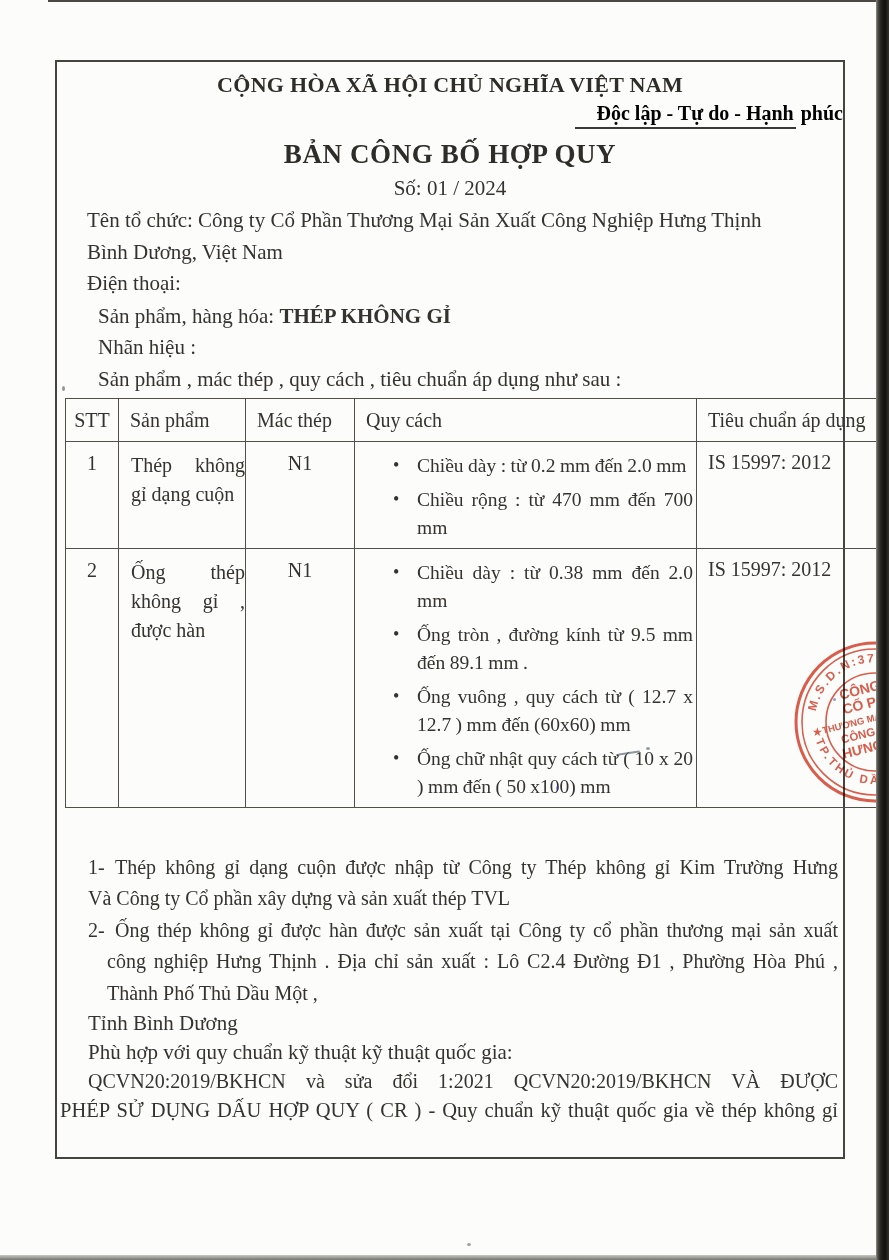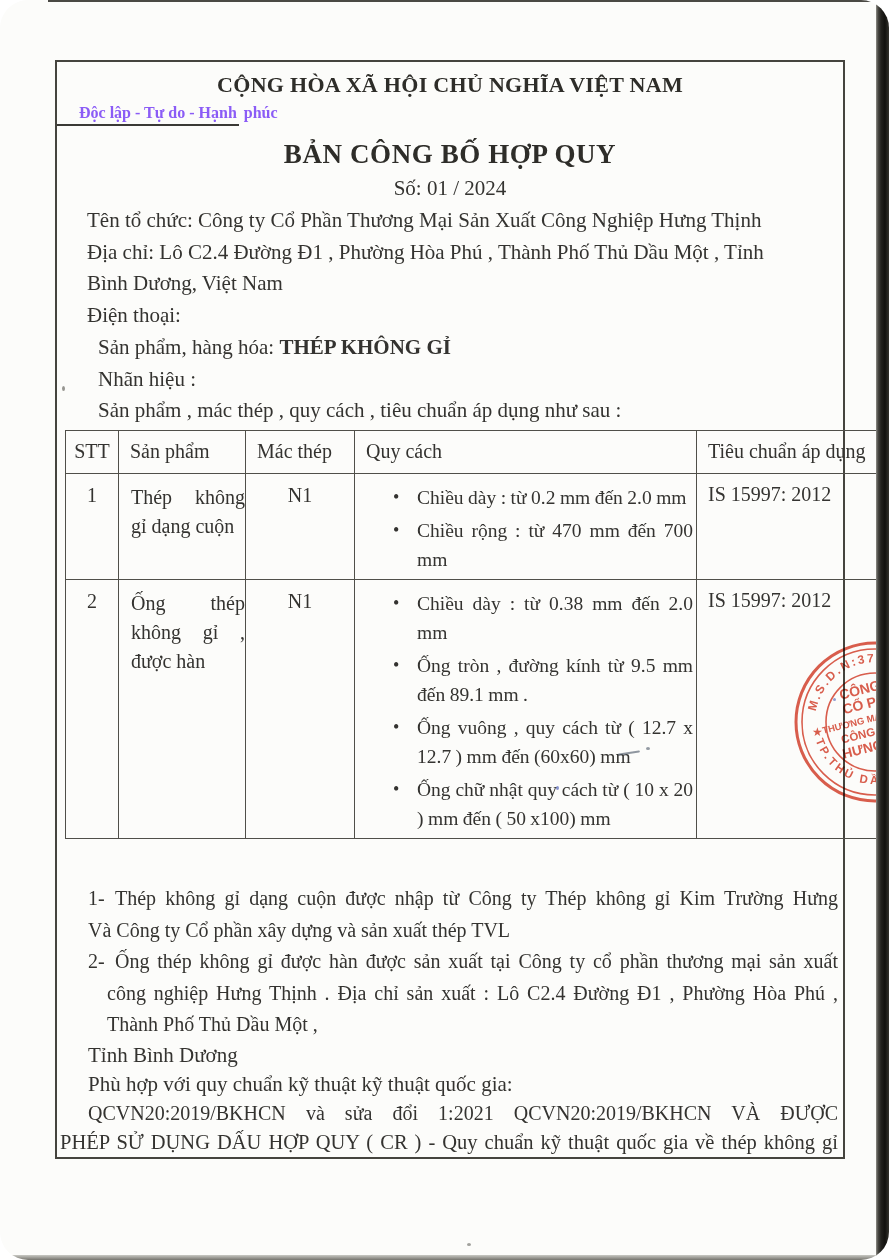--- a/index.html
+++ b/index.html
@@ -1,41 +1,40 @@
 <!DOCTYPE html>
 <html><head>
 <meta charset="utf-8">
 <style>
   html,body { margin:0; padding:0; background:#ffffff; }
   .scan {
     position:relative; width:889px; height:1260px;
     background:#fcfcfa; overflow:hidden;
     font-family:"Liberation Serif","DejaVu Serif",serif;
     color:#343330;
-    border-radius:28px;
   }
   
   .edge-top   { position:absolute; top:0; left:48px; right:0; height:2px;
                 background:#4a4944; z-index:9; }
   .edge-right { position:absolute; top:0; right:0; width:13px; height:100%;
                 background:linear-gradient(to right,#908f89 0px,#4a4944 2px,#23221e 5px,#12110e 9px,#34332d 13px);
                 z-index:10; }
   .edge-bottom{ position:absolute; bottom:0; left:0; right:0; height:5px;
                 background:linear-gradient(to bottom,#c9c9c4,#75746d); z-index:9; }
 
   
   .frame {
     position:absolute; left:55px; top:60px; width:786px; height:1095px;
     border:2px solid #45443e;
   }
 
   .nat-title { margin-top:10px; text-align:center; font-weight:bold;
                font-size:22px; line-height:26px; letter-spacing:0.3px; color:#2e2d29; }
-  .motto     { margin-top:2px; text-align:left; font-weight:bold;
-               font-size:16px; line-height:26px; color:#8b5cf6; }
+  .motto     { margin-top:2px; text-align:right; font-weight:bold;
+               font-size:20px; line-height:26px; color:#000000; }
   .motto-underlined { border-bottom:2px solid #3a3935; padding:0 2px 3px 22px; }
   .motto-tail { margin-left:5px; }
   .doc-title  { margin:11px 0 0 0; text-align:center; font-weight:bold;
                 font-size:27px; line-height:34px; letter-spacing:0.6px; color:#2e2d29; }
   .doc-number { margin-top:3px; text-align:center; font-size:21px; line-height:28px; }
 
   .info-block1 { margin:3px 0 0 30px; font-size:21px; line-height:31.5px; }
   .info-block2 { margin:1px 0 0 41px; font-size:21px; line-height:31.5px; }
   .info-line   { white-space:nowrap; }
   .bold        { font-weight:bold; }
@@ -102,21 +101,20 @@
     <div class="motto">
       <span class="motto-underlined">Độc lập - Tự do - Hạnh</span><span class="motto-tail">phúc</span>
     </div>
 
     <h1 class="doc-title">BẢN CÔNG BỐ HỢP QUY</h1>
 
     <div class="doc-number">Số: 01 / 2024</div>
 
     <div class="info-block1">
       <div class="info-line">Tên tổ chức: Công ty Cổ Phần Thương Mại Sản Xuất Công Nghiệp Hưng Thịnh</div>
-      <div class="info-line">Địa chỉ: Lô C2.4 Đường Đ1 , Phường Hòa Phú , Thành Phố Thủ Dầu Một , Tỉnh</div>
       <div class="info-line">Bình Dương, Việt Nam</div>
       <div class="info-line">Điện thoại:</div>
     </div>
 
     <div class="info-block2">
       <div class="info-line"><span>Sản phẩm, hàng hóa: </span><span class="bold">THÉP KHÔNG GỈ</span></div>
       <div class="info-line">Nhãn hiệu :</div>
       <div class="info-line">Sản phẩm , mác thép , quy cách , tiêu chuẩn áp dụng như sau :</div>
     </div>
 

